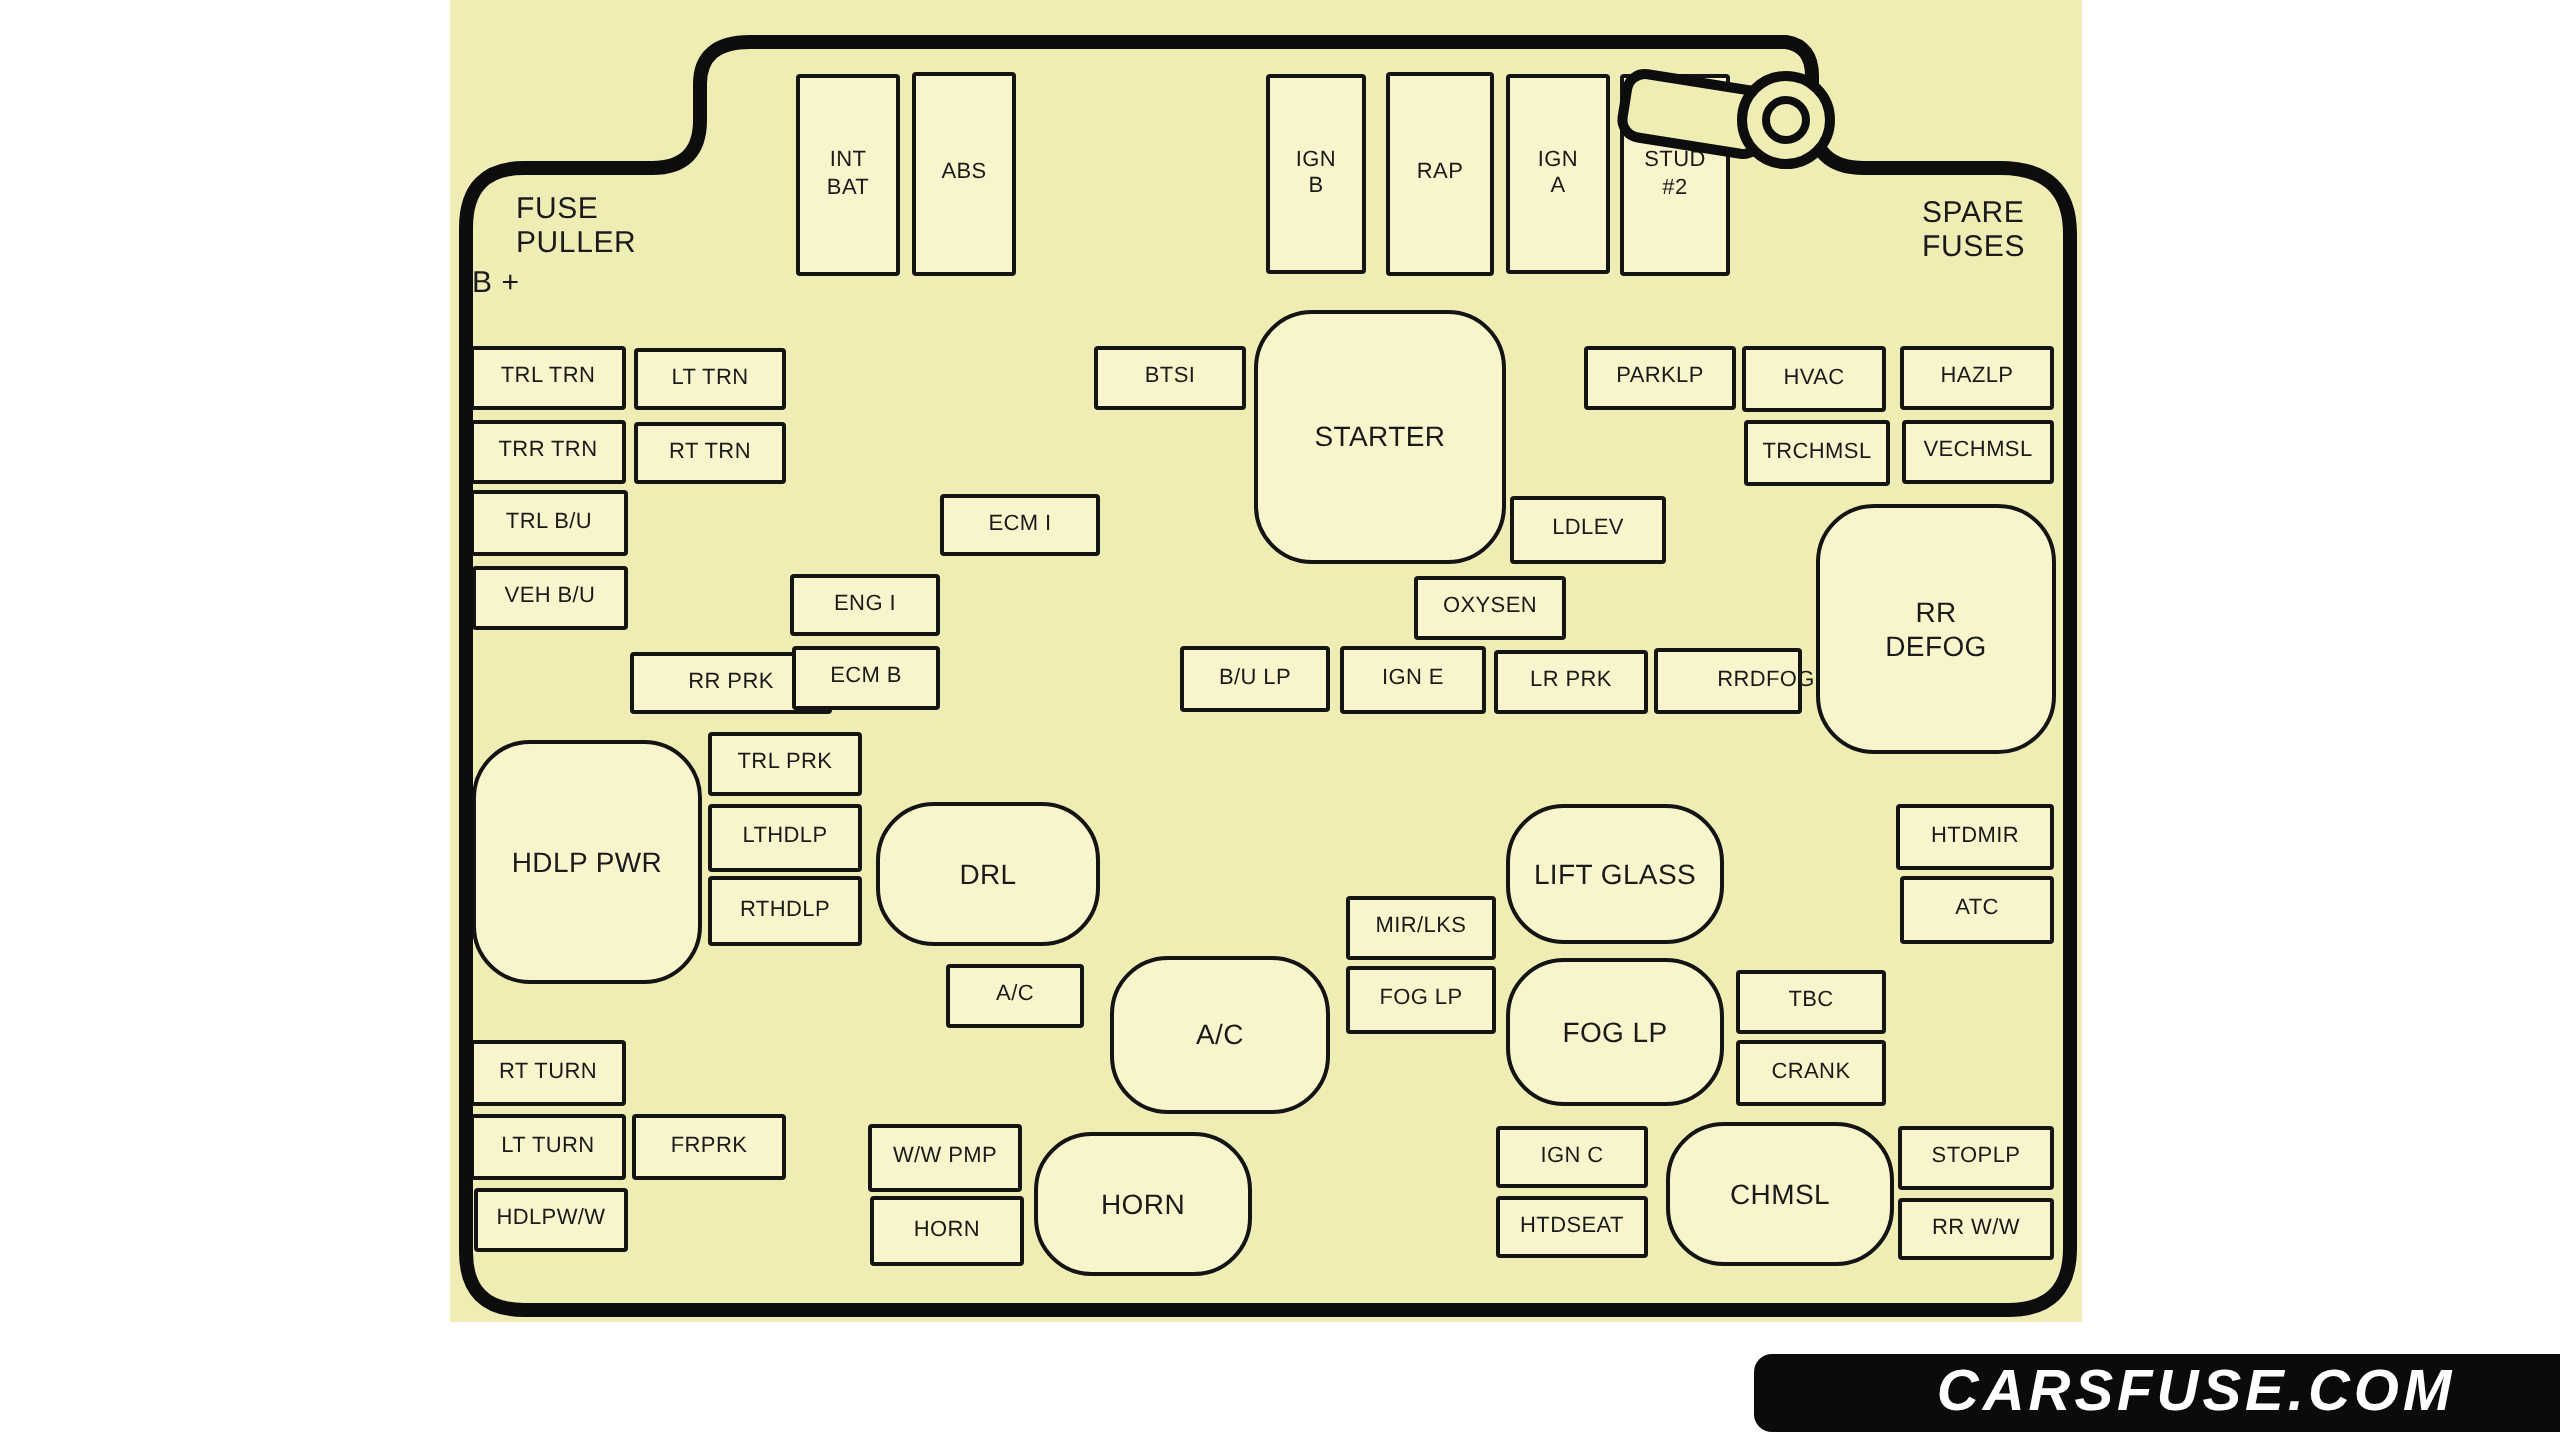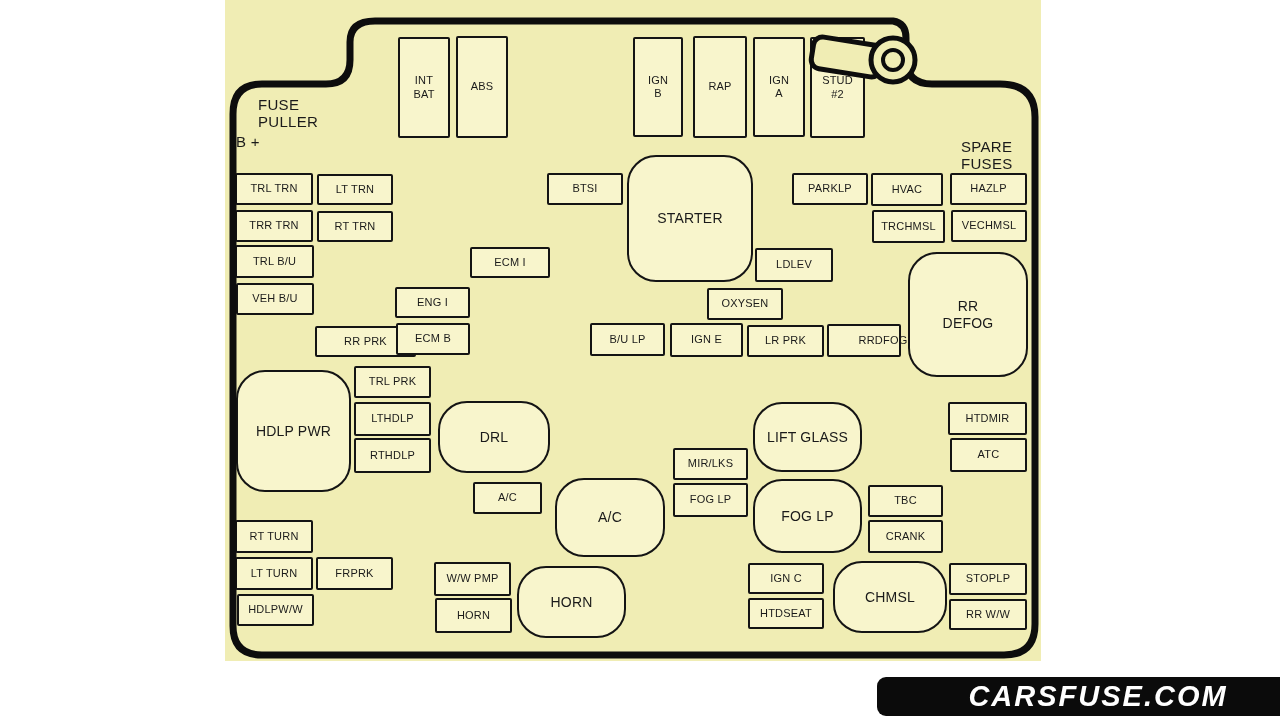--- a/index.html
+++ b/index.html
@@ -116,18 +116,18 @@
   <g>
     <rect x="812" y="41" width="70" height="32" rx="9" transform="rotate(9 847 57)" fill="#f0edb4" stroke="#0d0d0d" stroke-width="5"></rect>
     <circle cx="893" cy="60" r="22" fill="#f0edb4" stroke="#0d0d0d" stroke-width="5"></circle>
     <circle cx="893" cy="60" r="10" fill="#f0edb4" stroke="#0d0d0d" stroke-width="4"></circle>
   </g>
 </svg>
 
 <div class="static-label" style="left:258px; top:96px;">FUSE
 PULLER</div>
 <div class="static-label" style="left:236px; top:133px;">B +</div>
-<div class="static-label" style="left:961px; top:98px;margin-top:40px;">SPARE
+<div class="static-label" style="left:961px; top:98px;">SPARE
 FUSES</div>
 
 <div id="watermark">
   <span id="watermark-text">CARSFUSE.COM</span>
 </div>
 
 </body></html>

